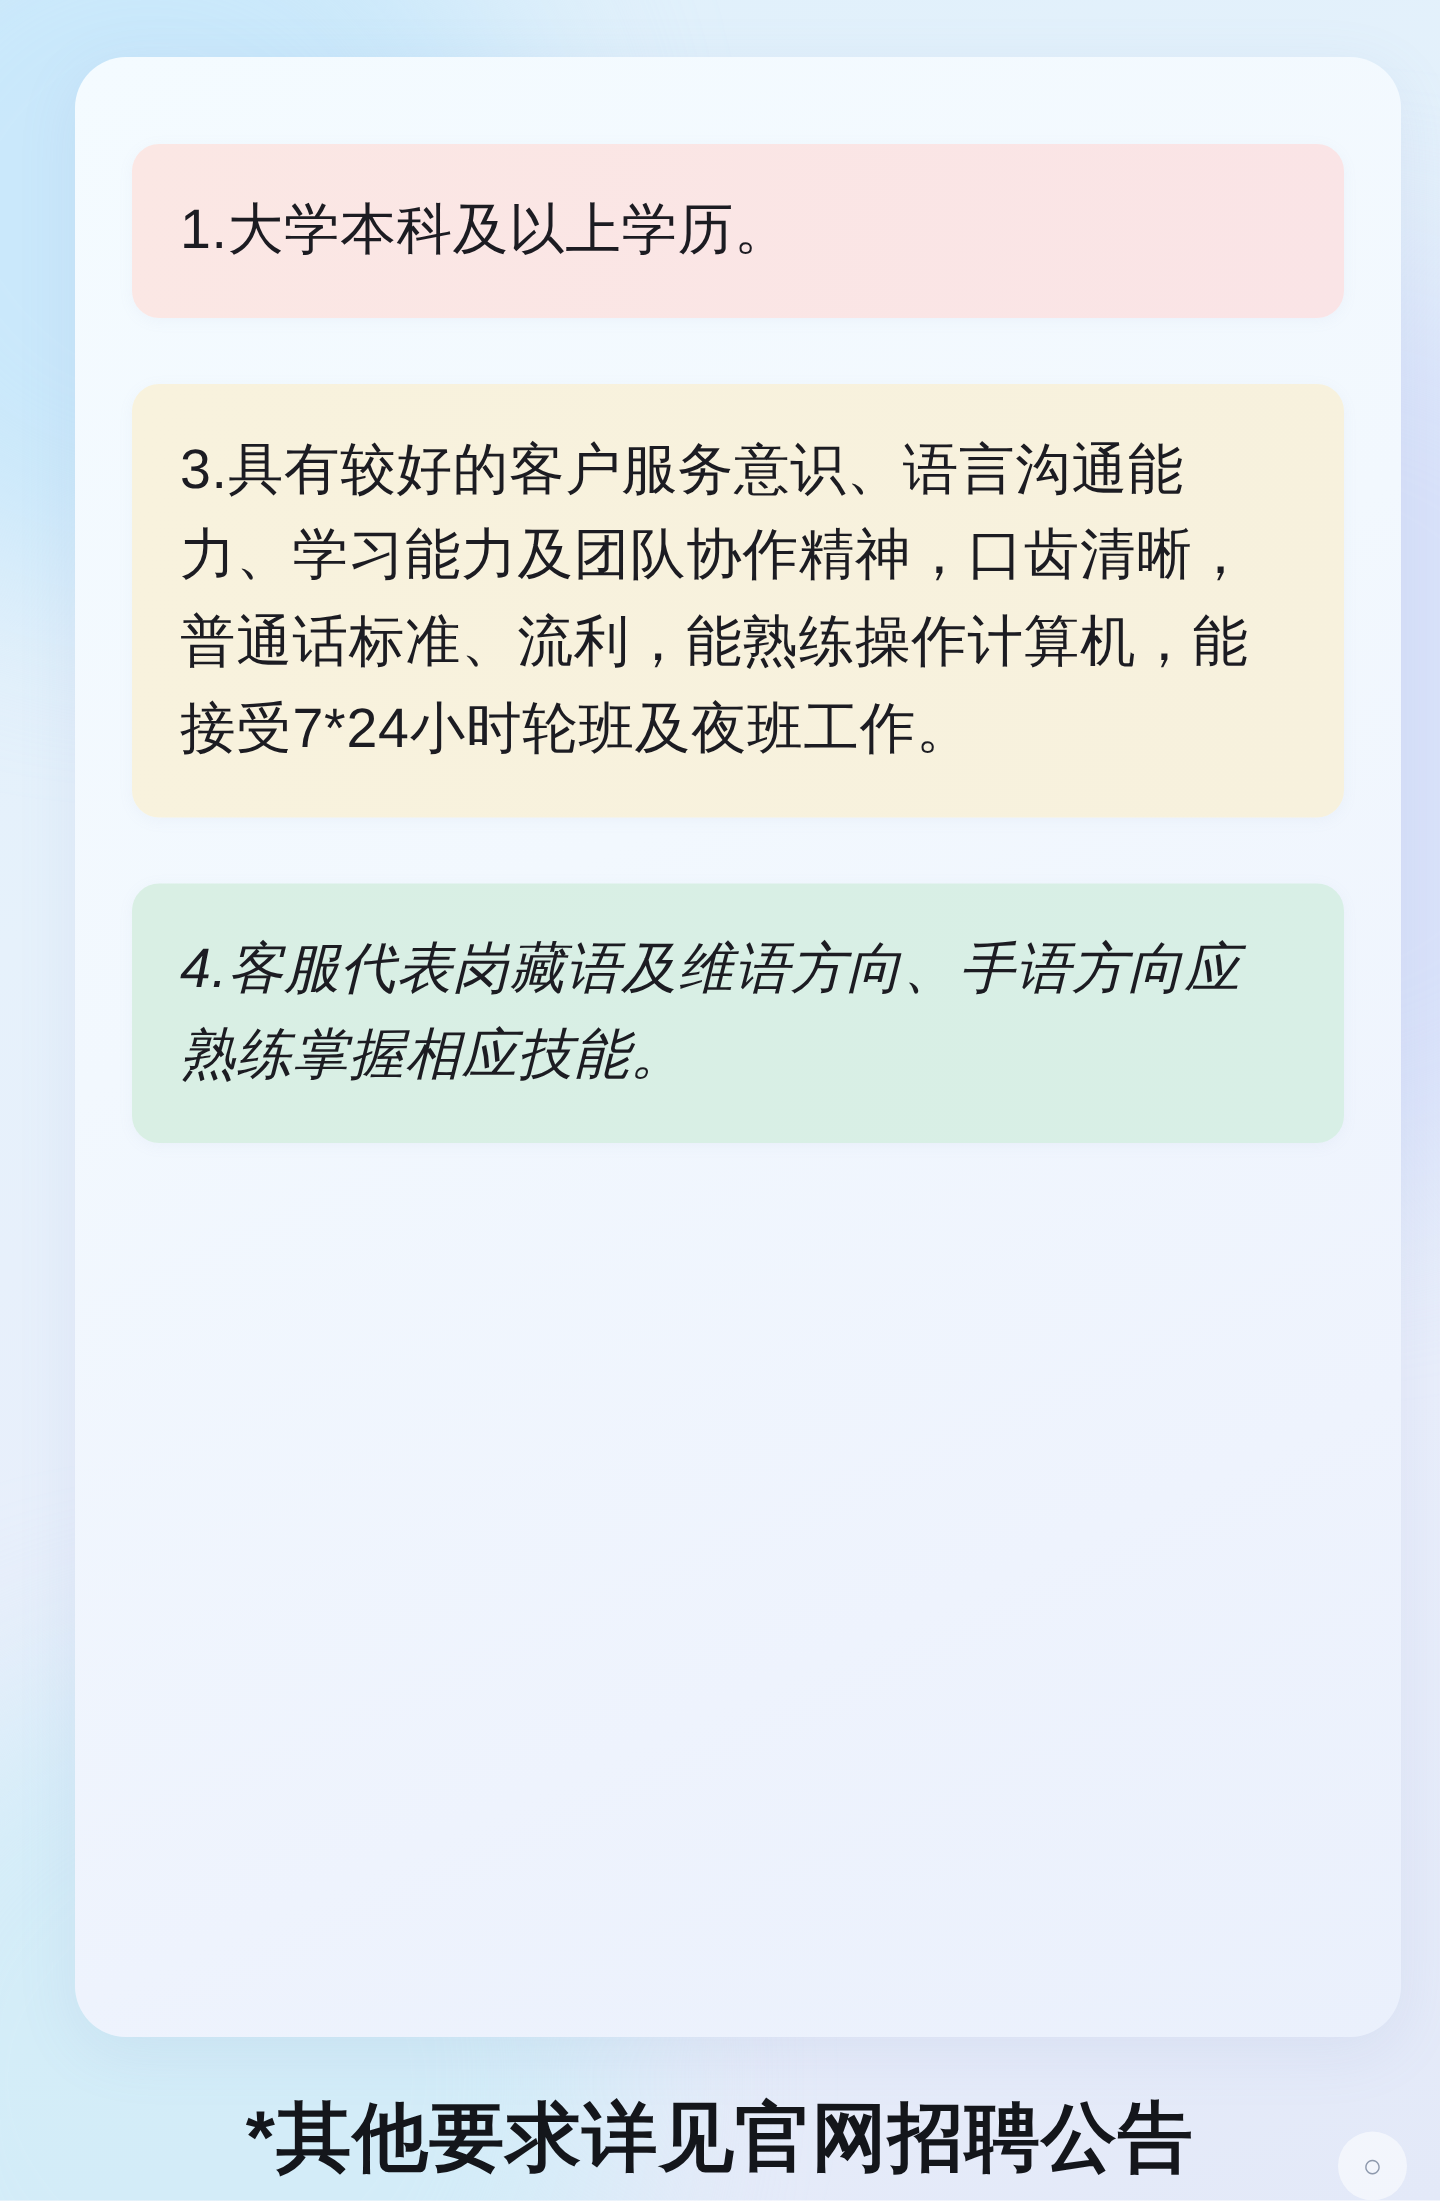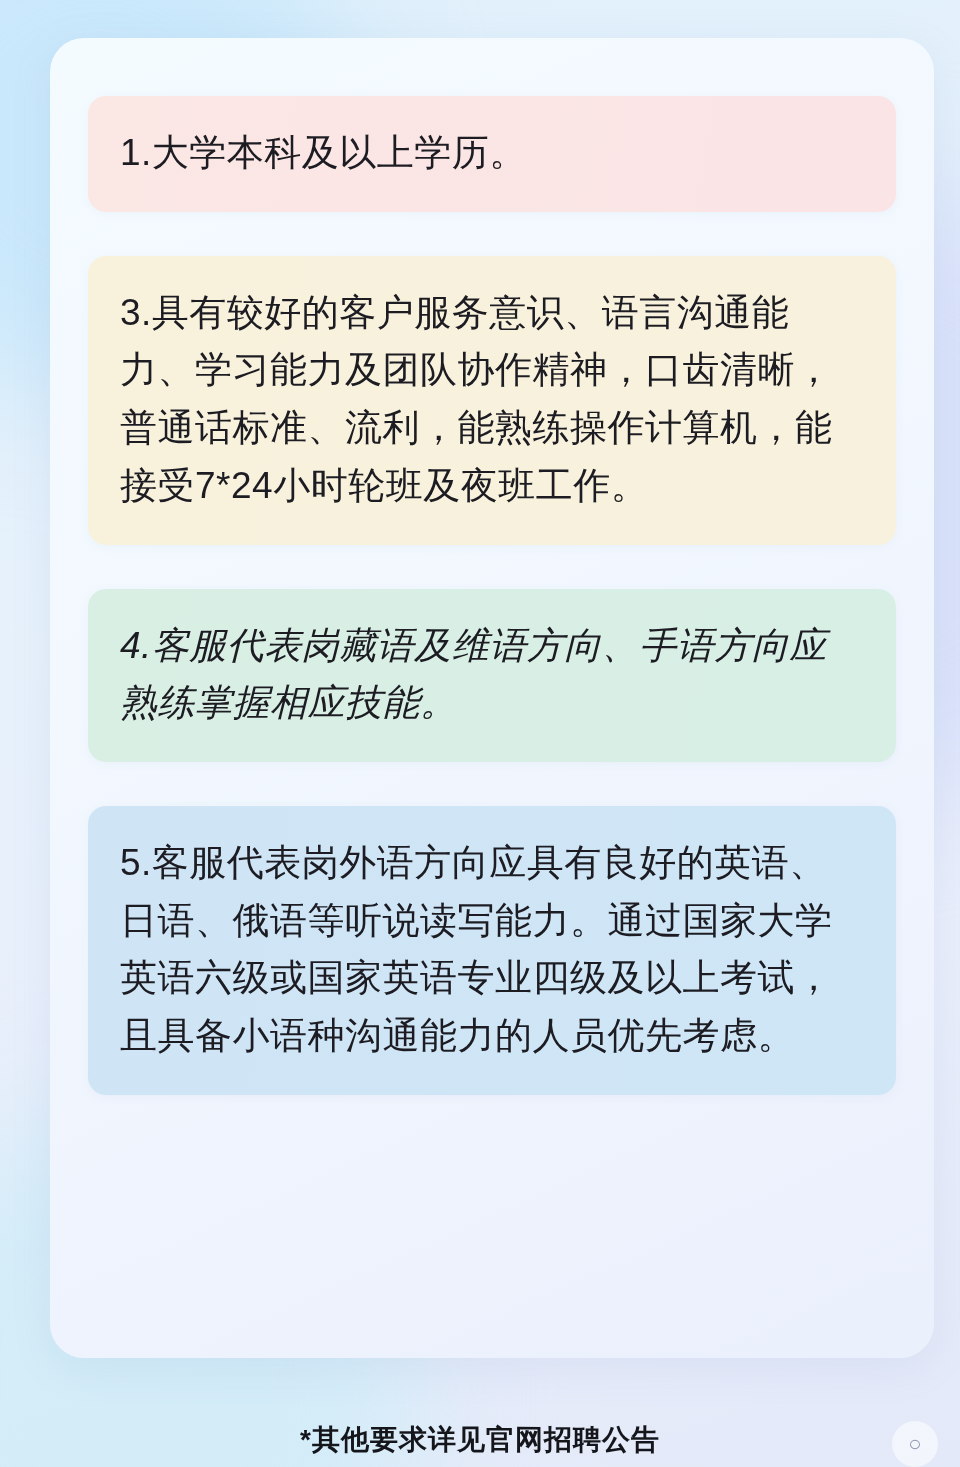--- a/index.html
+++ b/index.html
@@ -76,21 +76,21 @@
   .tint-cream  { background: linear-gradient(100deg, #f8f2dd 0%, #f7f1dd 100%); }
   .tint-mint   { background: linear-gradient(100deg, #d9efe4 0%, #d8efe6 100%); font-style: italic; }
   .tint-blue   { background: linear-gradient(100deg, #cfe5f6 0%, #cfe6f7 100%); }
 
   .footer {
     position: absolute;
     left: 0;
     right: 0;
     bottom: 8px;
     text-align: center;
-    font-size: 28px;
+    font-size: 50px;
     font-weight: bold;
     color: #14161b;
     letter-spacing: 1px;
   }
 
   .footer-badge {
     position: absolute;
     right: 22px;
     bottom: 0px;
     width: 46px;
@@ -120,21 +120,18 @@
 
 
     <div class="item tint-cream">
       <p>3.具有较好的客户服务意识、语言沟通能力、学习能力及团队协作精神，口齿清晰，普通话标准、流利，能熟练操作计算机，能接受7*24小时轮班及夜班工作。</p>
     </div>
 
     <div class="item tint-mint">
       <p>4.客服代表岗藏语及维语方向、手语方向应熟练掌握相应技能。</p>
     </div>
 
-    <div class="item tint-blue">
-      <p>5.客服代表岗外语方向应具有良好的英语、日语、俄语等听说读写能力。通过国家大学英语六级或国家英语专业四级及以上考试，且具备小语种沟通能力的人员优先考虑。</p>
-    </div>
 
   </div>
 </div>
 
 <div class="footer">*其他要求详见官网招聘公告</div>
 <div class="footer-badge">○</div>
 
 </body></html>

